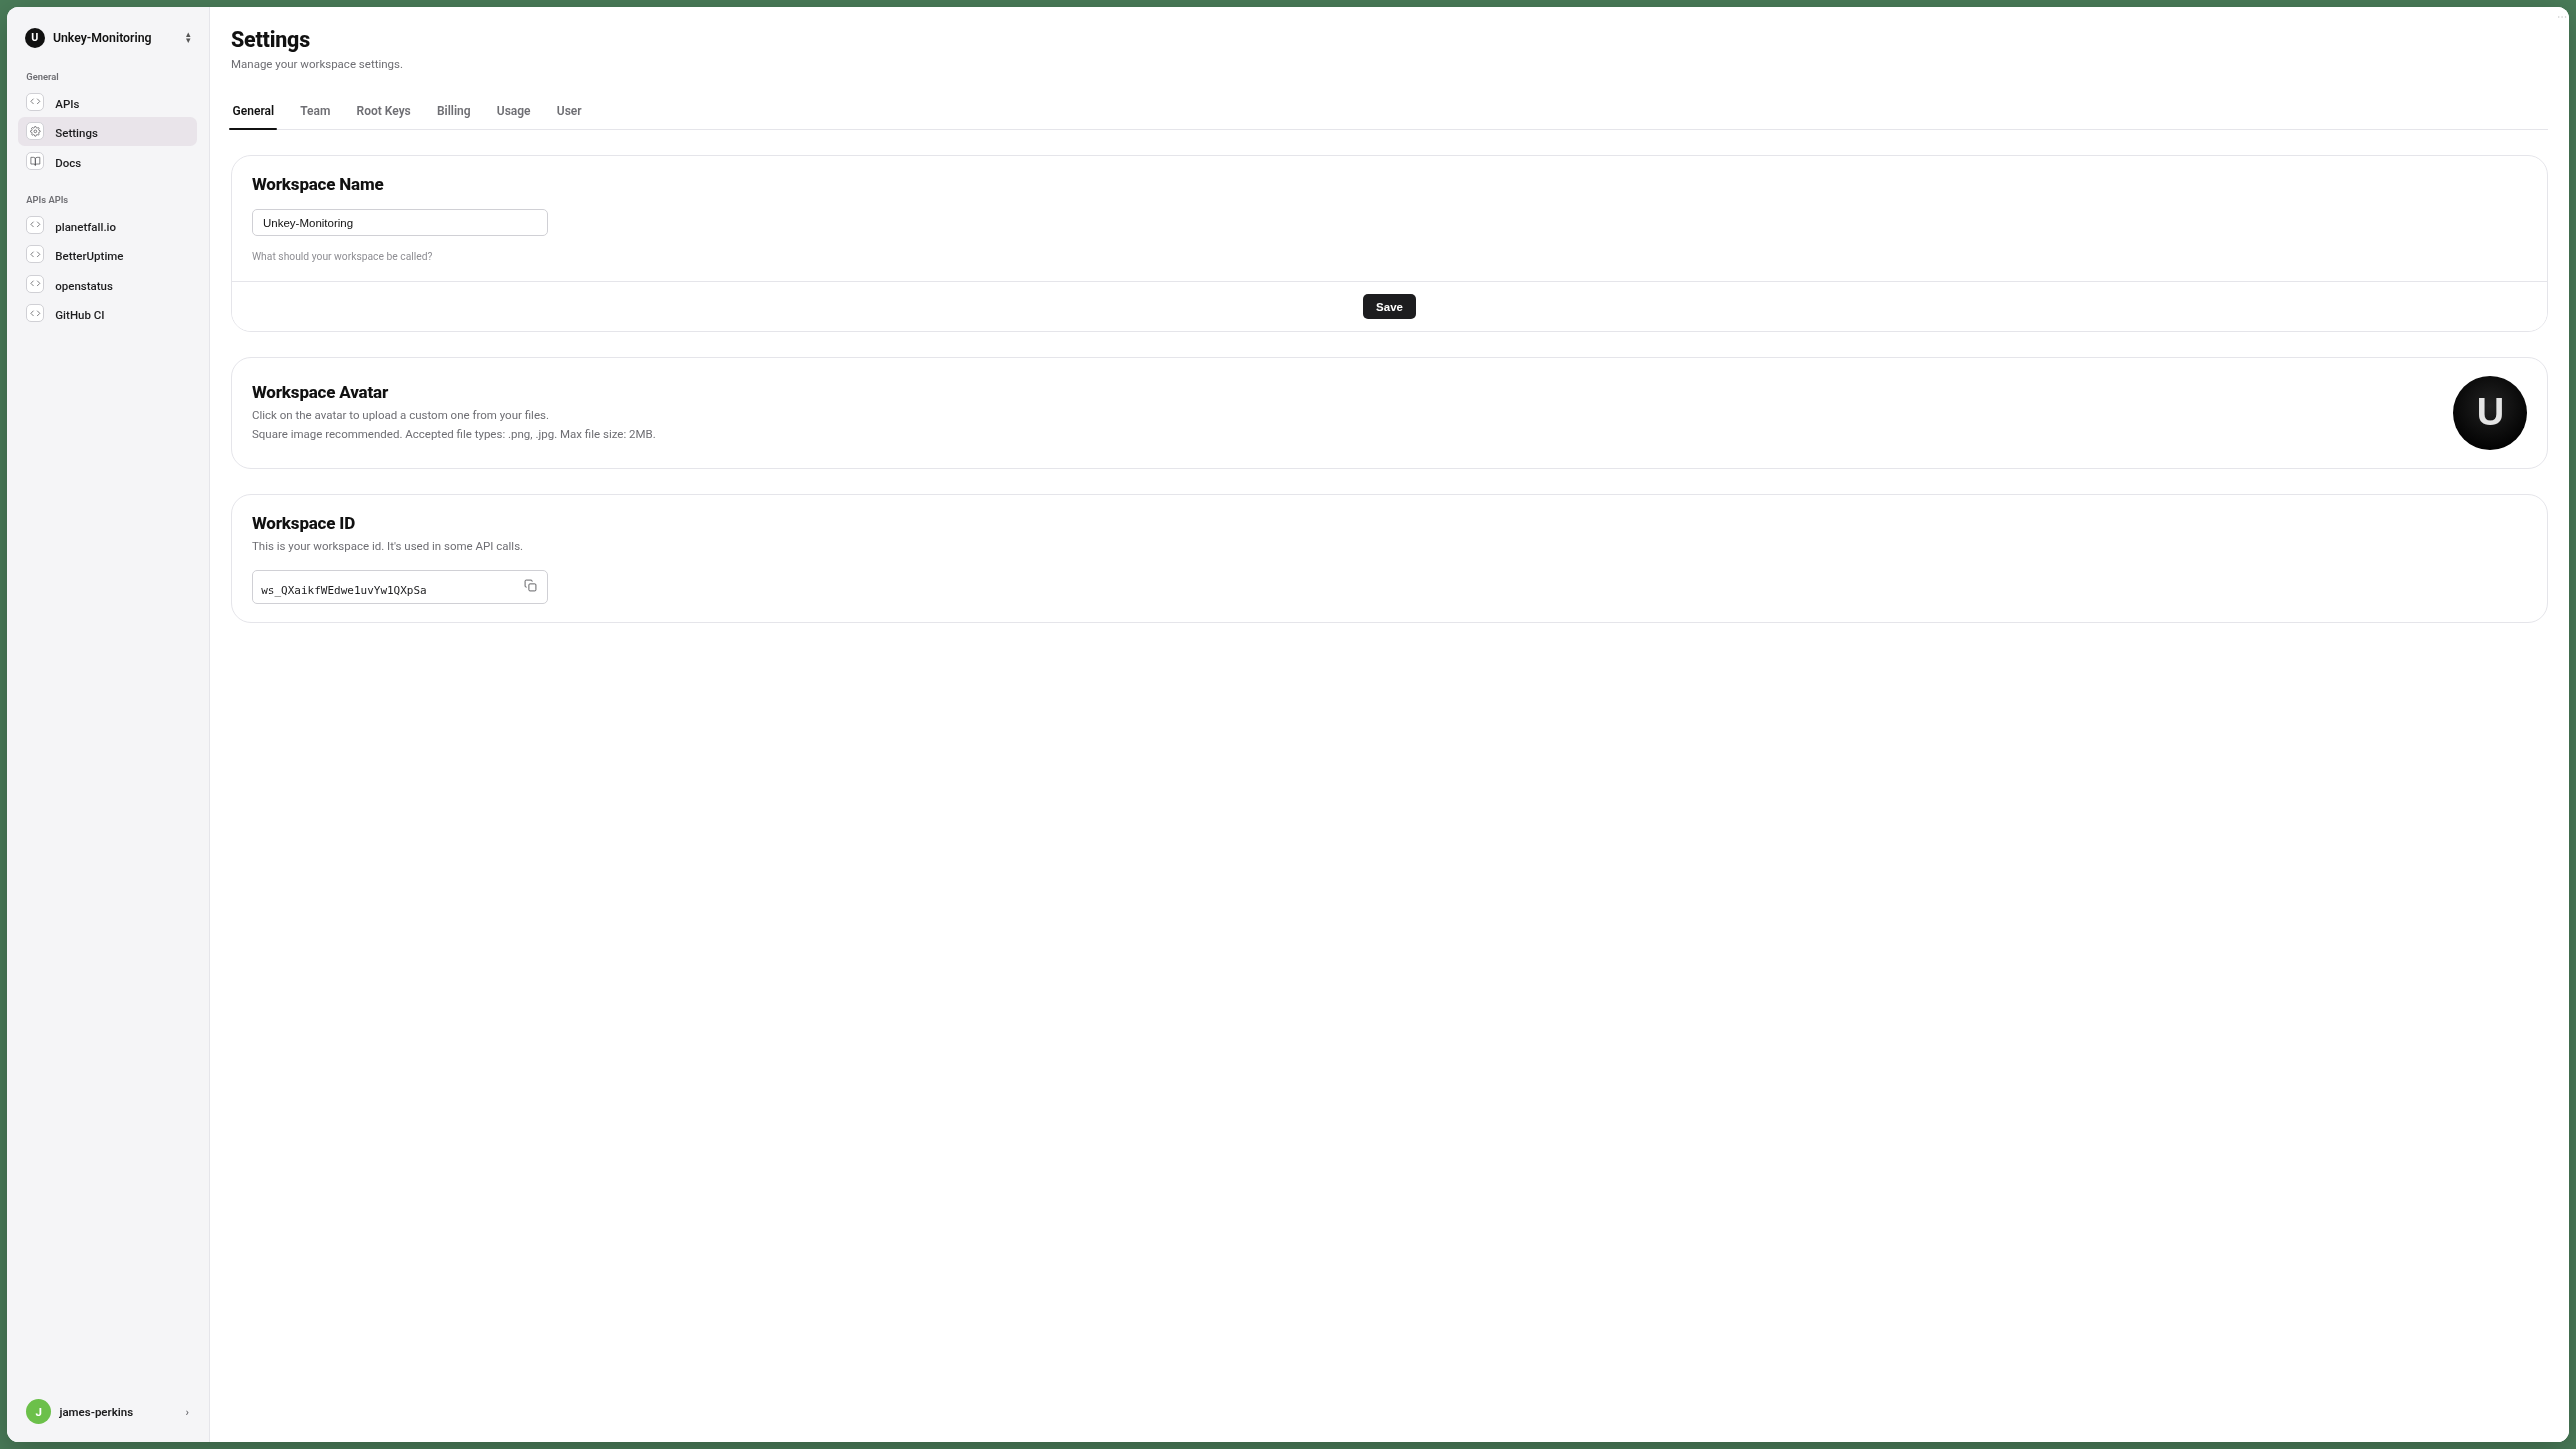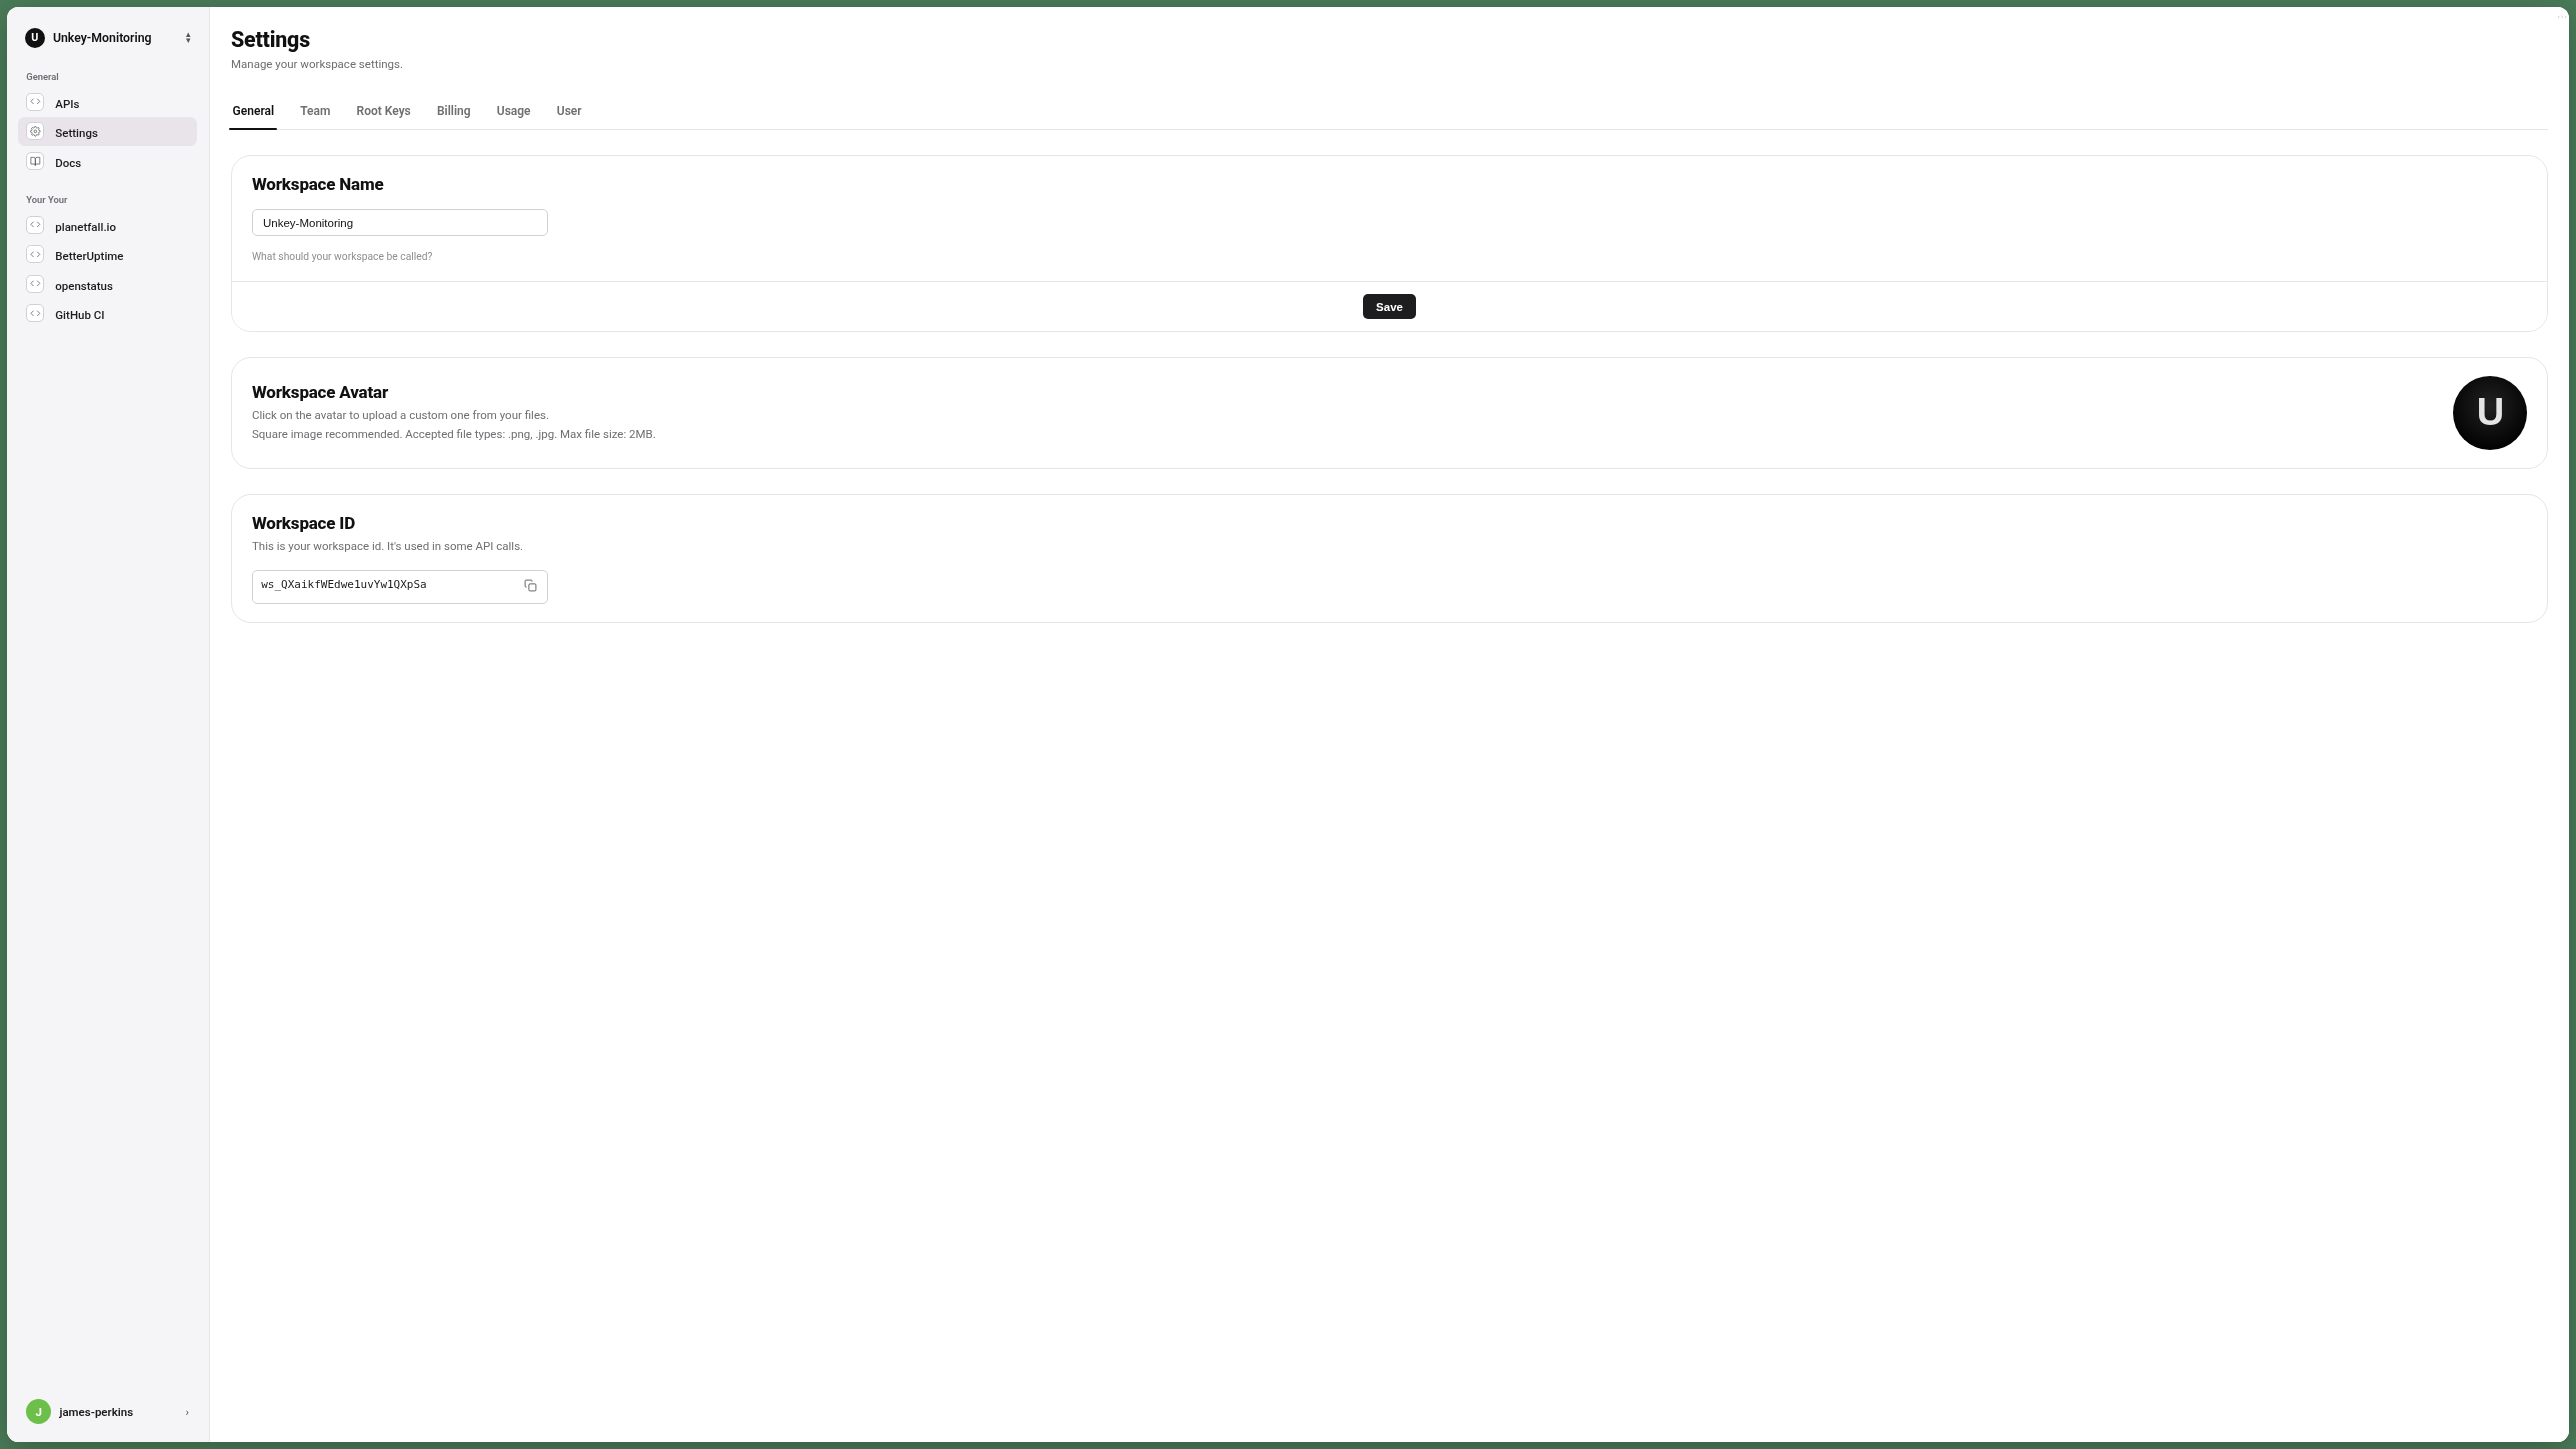--- a/index.html
+++ b/index.html
@@ -236,21 +236,21 @@
     font-family: Arial, sans-serif;
     letter-spacing: -0.8px;
   }
   .id-box {
     width: 296px;
     max-width: 100%;
     border: 0.8px solid #d0d0d5;
     border-radius: 5px;
     padding: 6.6px 8.2px;
     display: flex;
-    align-items: flex-start;
+    align-items: flex-end;
     gap: 6.6px;
     margin-top: 15px;
     font-family: ui-monospace, SFMono-Regular, Menlo, Consolas, monospace;
     font-size: 11px;
     color: #1d1d1f;
   }
   .id-value { flex: 1; white-space: nowrap; overflow: hidden; text-overflow: ellipsis; }
   .copy-btn {
     background: none;
     border: none;
@@ -312,21 +312,21 @@
     <div class="nav-item">
       <span class="nav-icon">
         <svg viewBox="0 0 24 24">
             <path d="M2 3h6a4 4 0 0 1 4 4v14a3 3 0 0 0-3-3H2z"></path>
             <path d="M22 3h-6a4 4 0 0 0-4 4v14a3 3 0 0 1 3-3h7z"></path>
           </svg>
       </span>
       <span>Docs</span>
     </div>
 
-    <div class="section-label">Your Your</div>
+    <div class="section-label">APIs APIs</div>
 
     <div class="nav-item">
       <span class="nav-icon">
         <svg viewBox="0 0 24 24">
             <polyline points="16 18 22 12 16 6"></polyline>
             <polyline points="8 6 2 12 8 18"></polyline>
           </svg>
       </span>
       <span>planetfall.io</span>
     </div>

